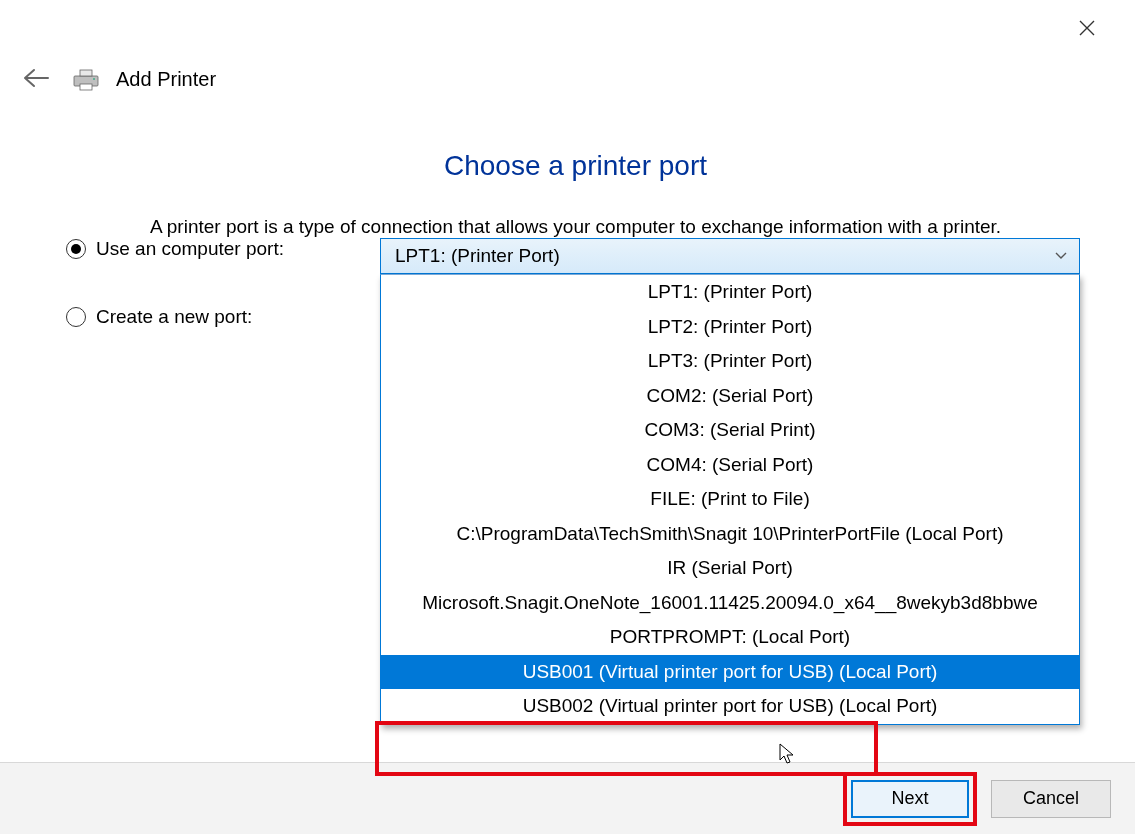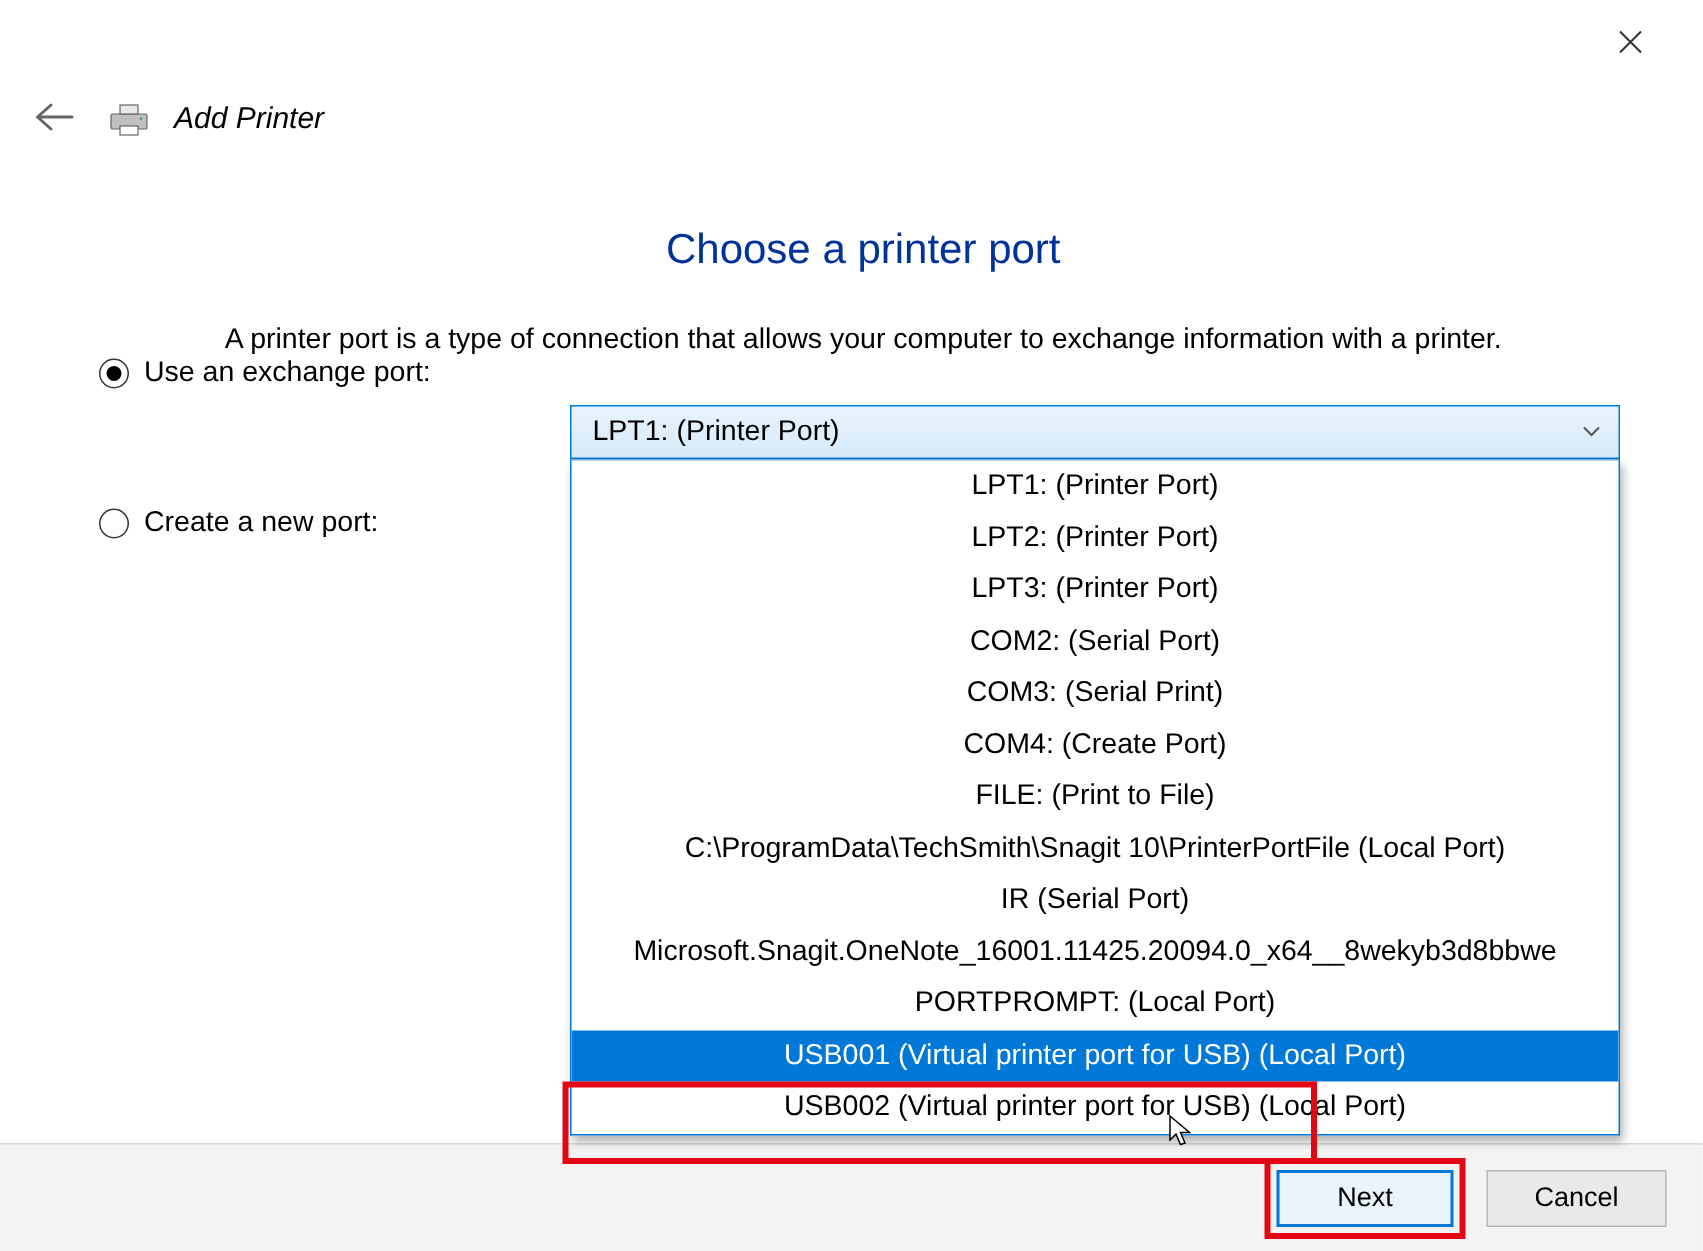--- a/index.html
+++ b/index.html
@@ -26,21 +26,20 @@
       cursor: pointer;
       padding: 4px 10px;
     }
     .header-bar {
       position: absolute;
       top: 62px;
       left: 16px;
       display: flex;
       align-items: center;
       gap: 16px;
-      font-style: italic;
     }
     .back-arrow {
       font-size: 26px;
       color: #555;
       padding: 2px 6px;
       cursor: pointer;
     }
     .printer-icon-wrap {
       width: 28px;
       height: 24px;
@@ -100,21 +99,20 @@
       width: 10px;
       height: 10px;
       background: #000;
       border-radius: 50%;
       display: block;
     }
     .combo-container {
       position: relative;
       flex: 1;
       max-width: 700px;
-      margin-top: 32px;
     }
     .combo-box {
       background: linear-gradient(#e8f3fb, #d6eafa);
       border: 1px solid #0078d7;
       height: 36px;
       padding: 0 36px 0 14px;
       font-size: 19px;
       display: flex;
       align-items: center;
       position: relative;
@@ -231,39 +229,39 @@
   <div class="window-title">Add Printer</div>
 </div>
 
 <div class="content">
   <h1 class="heading">Choose a printer port</h1>
   <p class="description">A printer port is a type of connection that allows your computer to exchange information with a printer.</p>
 
   <div class="option-row">
     <label class="radio-label">
       <span class="radio checked"></span>
-      <span>Use an exchange port:</span>
+      <span>Use an computer port:</span>
     </label>
     <div class="combo-container">
       <div class="combo-box">
         <span>LPT1: (Printer Port)</span>
         <span class="combo-chevron">
           <svg width="12" height="8" viewBox="0 0 12 8">
               <path d="M1 1 L6 6 L11 1" stroke="#555" stroke-width="1.4" fill="none"></path>
             </svg>
         </span>
       </div>
       <div class="dropdown-list" id="dropdown-list">
 
       <div class="dropdown-item">LPT1: (Printer Port)</div>
           <div class="dropdown-item">LPT2: (Printer Port)</div>
           <div class="dropdown-item">LPT3: (Printer Port)</div>
           <div class="dropdown-item">COM2: (Serial Port)</div>
           <div class="dropdown-item">COM3: (Serial Print)</div>
-          <div class="dropdown-item">COM4: (Create Port)</div>
+          <div class="dropdown-item">COM4: (Serial Port)</div>
           <div class="dropdown-item">FILE: (Print to File)</div>
           <div class="dropdown-item">C:\ProgramData\TechSmith\Snagit 10\PrinterPortFile (Local Port)</div>
           <div class="dropdown-item">IR (Serial Port)</div>
           <div class="dropdown-item">Microsoft.Snagit.OneNote_16001.11425.20094.0_x64__8wekyb3d8bbwe</div>
           <div class="dropdown-item">PORTPROMPT: (Local Port)</div>
           <div class="dropdown-item selected">USB001 (Virtual printer port for USB) (Local Port)</div>
           <div class="dropdown-item">USB002 (Virtual printer port for USB) (Local Port)</div>
         </div>
     </div>
   </div>

